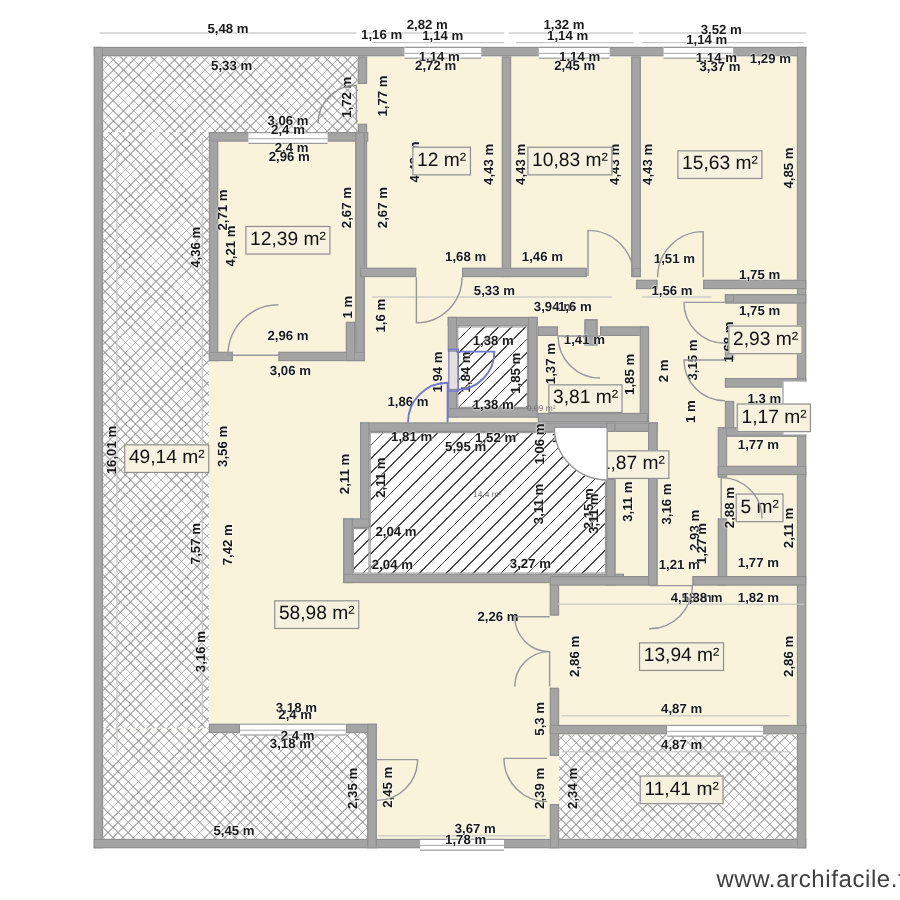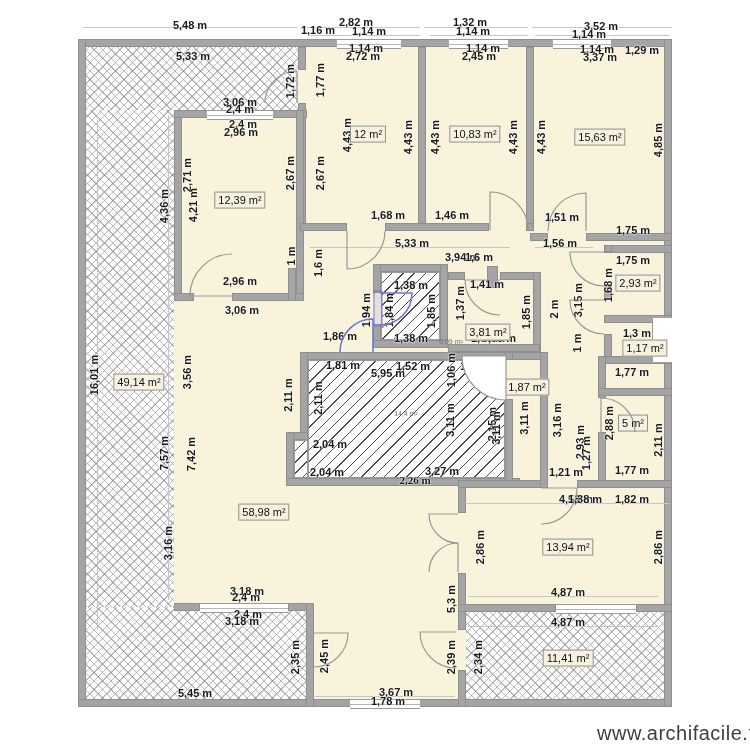--- a/index.html
+++ b/index.html
@@ -15,21 +15,21 @@
      background-image:repeating-linear-gradient(135deg, rgba(45,45,45,.85) 0 1px, transparent 1px 8px);
      box-shadow:inset 0 0 0 1px #9a9a9a;}
   .win{position:absolute;background:#fff;border-top:1px solid #9a9a9a;border-bottom:1px solid #9a9a9a;}
   .win:after{content:"";position:absolute;left:0;right:0;top:50%;border-top:1px solid #b5b5b5;}
   .dimline{position:absolute;background:#c6c6c6;}
   .notch{position:absolute;background:#fff;border-left:1px solid #9a9a9a;}
   .dim{position:absolute;font-size:11px;font-weight:bold;color:#1a1a1a;white-space:nowrap;
        transform:translate(-50%,-50%);text-shadow:0 0 2px rgba(255,255,255,.95), 0 0 2px rgba(255,255,255,.95);
        line-height:1;}
   .dim.v{transform:translate(-50%,-50%) rotate(-90deg);}
-  .area{position:absolute;font-size:11px;color:#111;background:#f7f2df;border:1px solid #8f8f8f;
+  .area{position:absolute;font-size:16px;color:#111;background:#f7f2df;border:1px solid #8f8f8f;
         padding:0 3px;white-space:nowrap;transform:translate(-50%,-50%);line-height:1.35;}
   .tiny{position:absolute;font-size:7px;color:#6f6f6f;white-space:nowrap;transform:translate(-50%,-50%);}
   #doors{position:absolute;left:0;top:0;}
   .watermark{position:absolute;font-size:20px;color:#3f3f3f;letter-spacing:.5px;}
 </style>
 </head>
 <body>
 
 <div id="stage">
   <div id="plan">
@@ -161,21 +161,21 @@
       <span class="dim" style="left: 343px; top: 365px;">1,81 m</span>
       <span class="dim" style="left: 413px; top: 366px;">1,52 m</span>
       <span class="dim" style="left: 388px; top: 373px;">5,95 m</span>
       <span class="dim" style="left: 477px; top: 366px;">1,57 m</span>
       <span class="dim" style="left: 632px; top: 372px;">1,77 m</span>
       <span class="dim" style="left: 330px; top: 444px;">2,04 m</span>
       <span class="dim" style="left: 327px; top: 472px;">2,04 m</span>
       <span class="dim" style="left: 442px; top: 471px;">3,27 m</span>
       <span class="dim" style="left: 566px; top: 472px;">1,21 m</span>
       <span class="dim" style="left: 632px; top: 470px;">1,77 m</span>
-      <span class="dim" style="left: 415px; top: 480px; font-family: Liberation Serif, serif;">2,26 m</span>
+      <span class="dim" style="left: 415px; top: 515px;">2,26 m</span>
       <span class="dim" style="left: 576px; top: 499px;">4,58 m</span>
       <span class="dim" style="left: 585px; top: 499px;">1,38 m</span>
       <span class="dim" style="left: 632px; top: 499px;">1,82 m</span>
       <span class="dim" style="left: 247px; top: 591px;">3,18 m</span>
       <span class="dim" style="left: 246px; top: 597px;">2,4 m</span>
       <span class="dim" style="left: 248px; top: 614px;">2,4 m</span>
       <span class="dim" style="left: 242px; top: 621px;">3,18 m</span>
       <span class="dim" style="left: 568px; top: 592px;">4,87 m</span>
       <span class="dim" style="left: 568px; top: 622px;">4,87 m</span>
       <span class="dim" style="left: 195px; top: 693px;">5,45 m</span>

